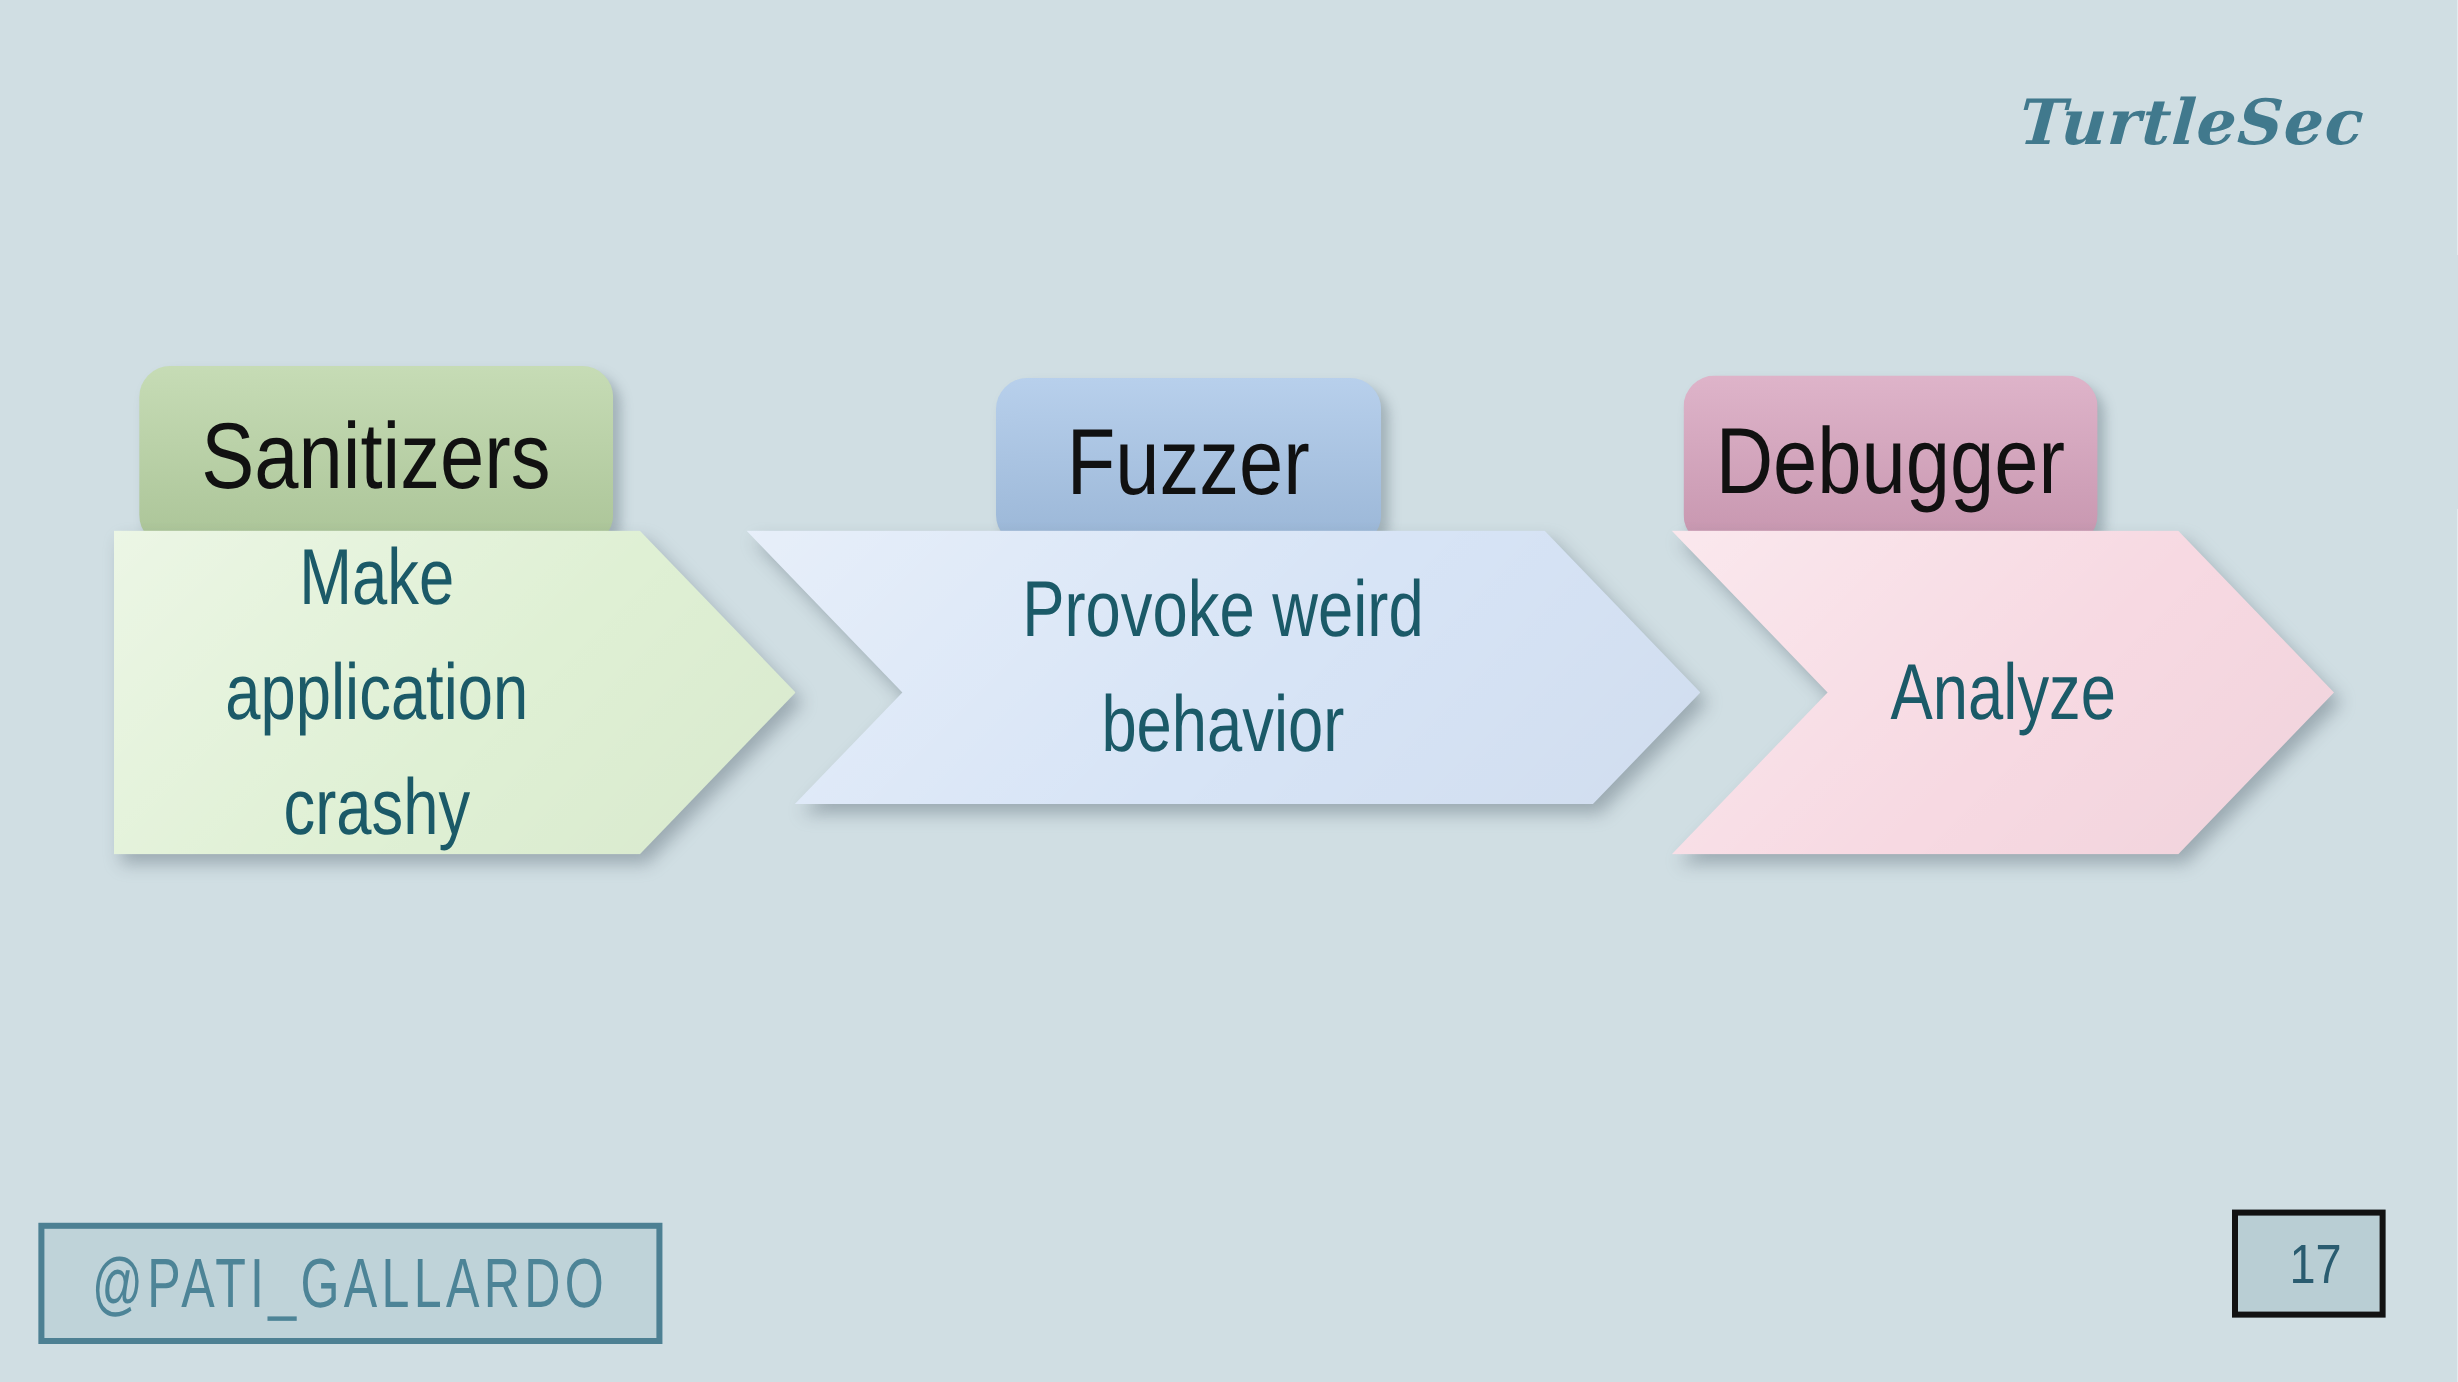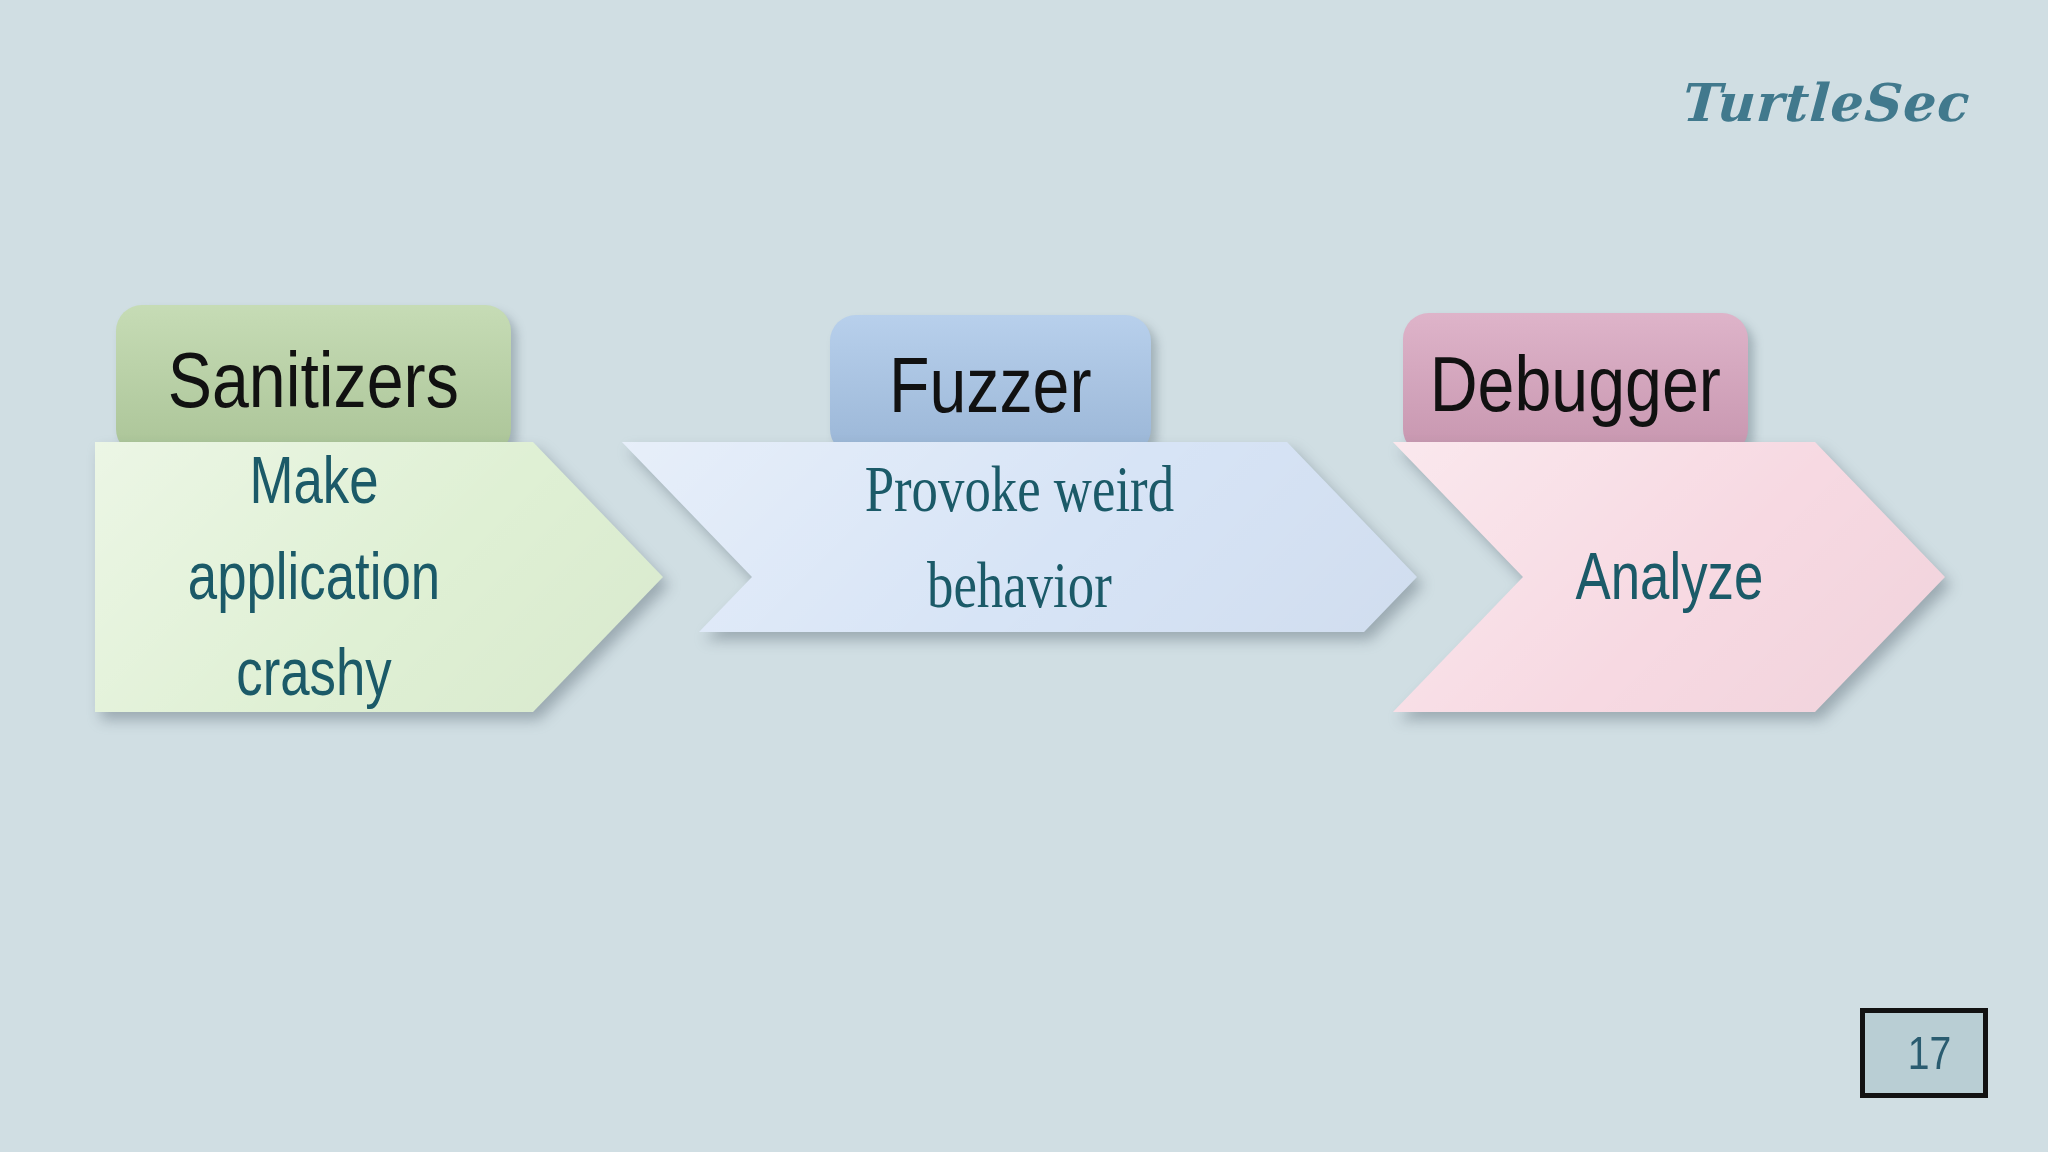--- a/index.html
+++ b/index.html
@@ -66,23 +66,23 @@
     justify-content: center;
   }
   .arrow-pos-sanitizers { left: 95px;  top: 442px; }
   .arrow-sanitizers {
     width: 568px; height: 270px;
     clip-path: polygon(0 0, 438px 0, 568px 135px, 438px 270px, 0 270px);
     padding-right: 130px; box-sizing: border-box;
   }
   .arrow-pos-fuzzer { left: 622px; top: 442px; }
   .arrow-fuzzer {
-    width: 795px; height: 190px;
+    width: 795px; height: 228px;
     clip-path: polygon(0 0, 665px 0, 795px 135px, 665px 270px, 0 270px, 130px 135px);
-    padding-left: 130px; padding-right: 130px; box-sizing: border-box; font-family: Liberation Serif, serif;
+    padding-left: 130px; padding-right: 130px; box-sizing: border-box;
   }
   .arrow-pos-debugger { left: 1393px; top: 442px; }
   .arrow-debugger {
     width: 552px; height: 270px;
     clip-path: polygon(0 0, 422px 0, 552px 135px, 422px 270px, 0 270px, 130px 135px);
     padding-left: 130px; padding-right: 130px; box-sizing: border-box;
   }
 
   .arrow-label {
     font-size: 66px;
@@ -169,18 +169,21 @@
       </div>
       <div class="arrow-shadow arrow-pos-debugger">
         <div class="arrow arrow-debugger" style="--arrow-fill: #f7d9e2;">
           <span class="arrow-label" style="color: rgb(27, 90, 104);">Analyze</span>
         </div>
       </div>
     </div>
 
   </section>
 
+  <div class="handle-box" style="border-color: rgb(77, 128, 147); background-color: rgb(191, 211, 217);">
+    <span class="handle-text" style="color: rgb(77, 132, 151);">@PATI_GALLARDO</span>
+  </div>
 
   <div class="page-box" style="background-color: rgb(185, 206, 212); border-color: rgb(18, 18, 18); padding-left: 12px;">
     <span class="page-number" style="color: rgb(42, 92, 112);">17</span>
   </div>
 
 </div>
 
 </body></html>

